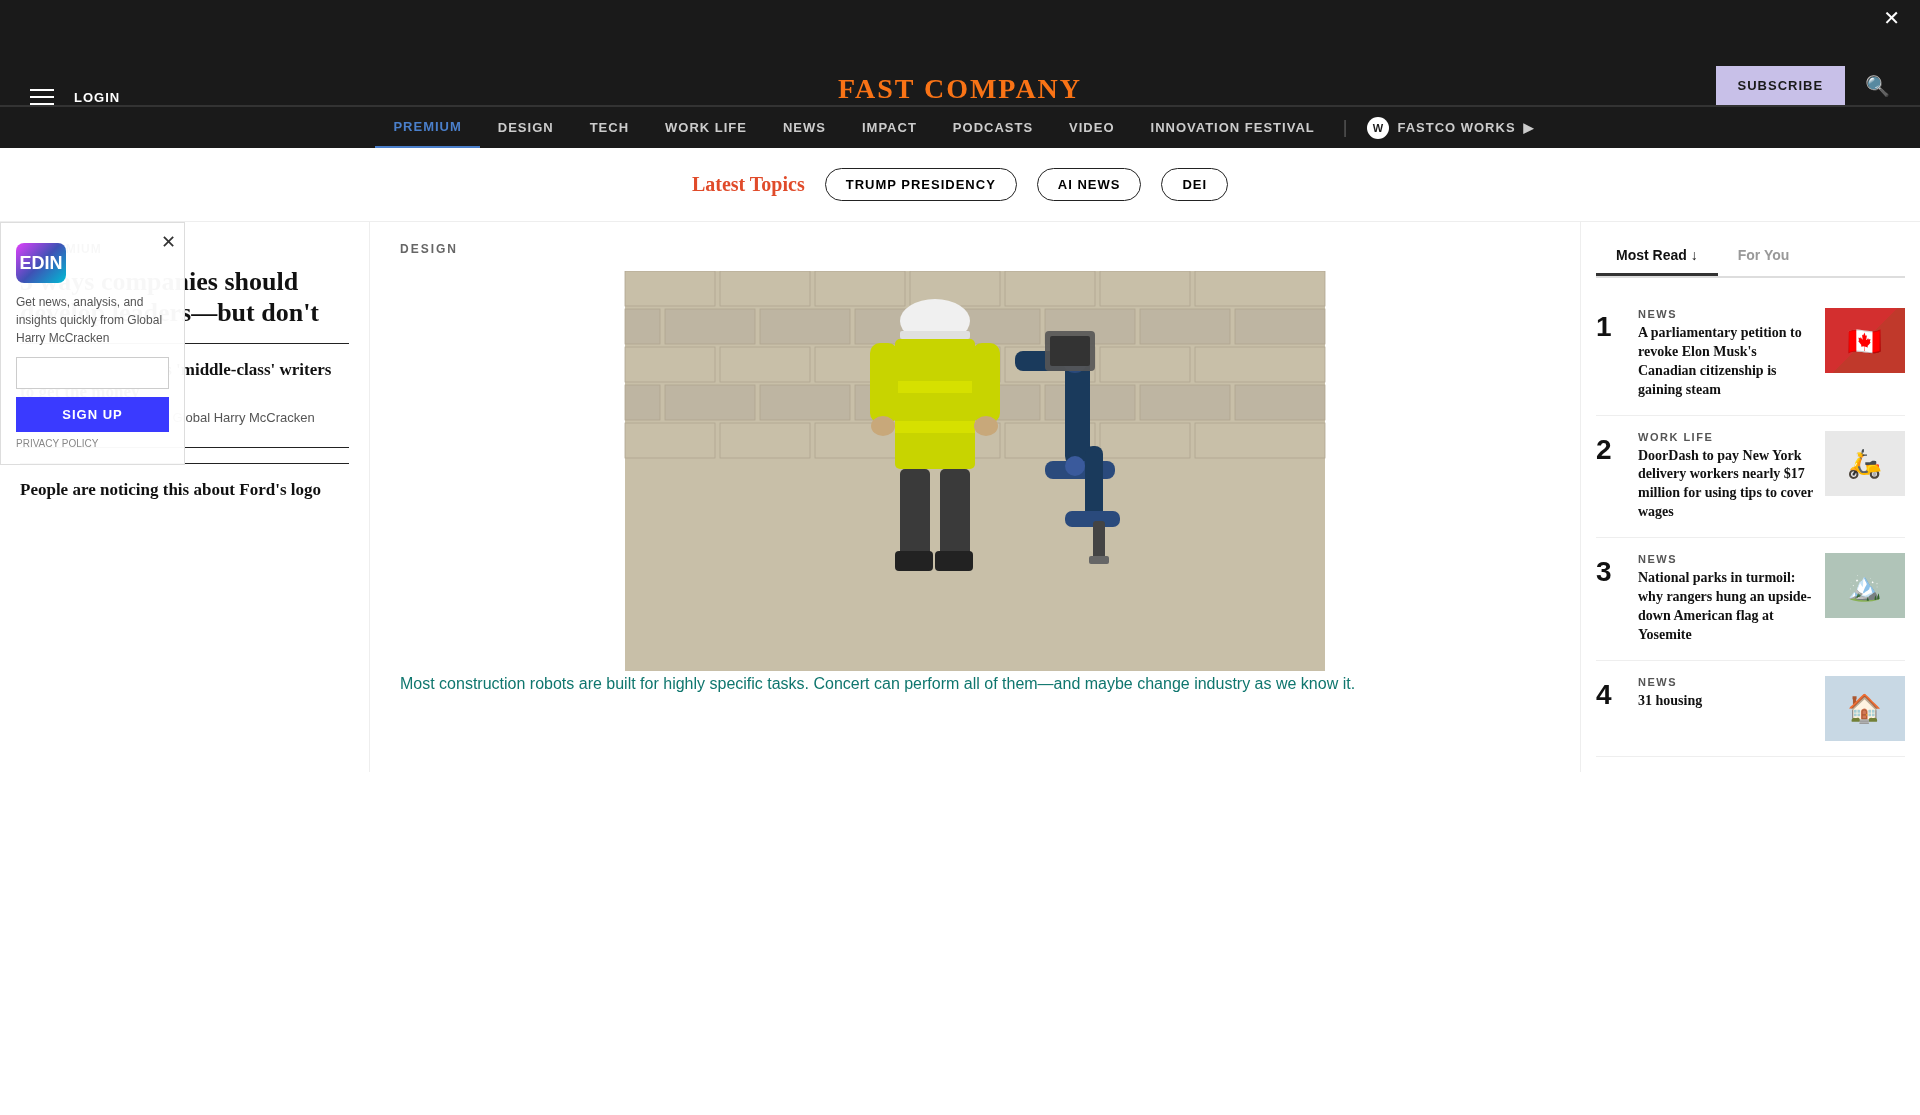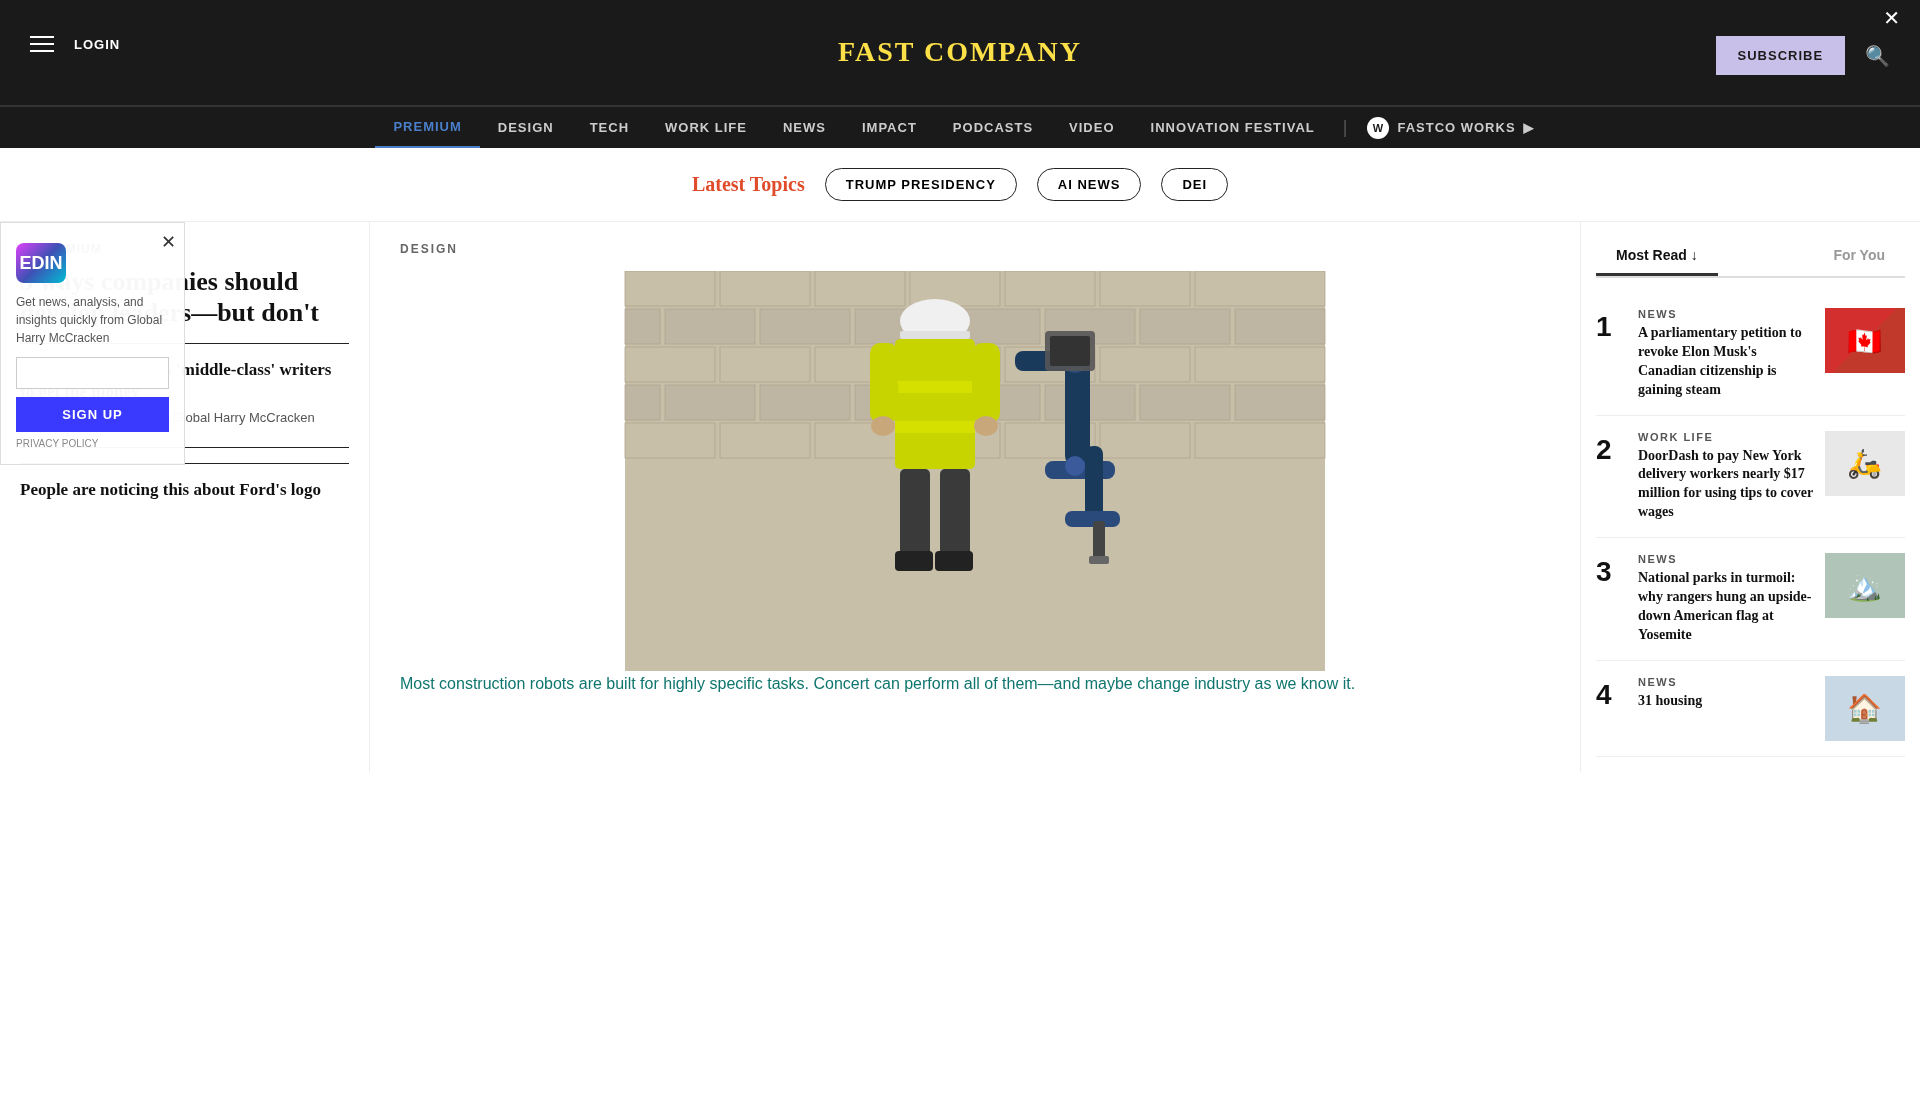--- a/index.html
+++ b/index.html
@@ -19,21 +19,21 @@
       font-size: 20px;
       cursor: pointer;
       background: none;
       border: none;
     }
 
     
     .header {
       background: #1a1a1a;
       display: flex;
-      align-items: flex-start;
+      align-items: flex-end;
       justify-content: space-between;
       padding: 0 30px;
       height: 70px;
       border-bottom: 1px solid #333;
     }
     .header-left {
       display: flex;
       align-items: center;
       gap: 20px;
     }
@@ -55,21 +55,21 @@
       font-weight: bold;
       letter-spacing: 1px;
       cursor: pointer;
       background: none;
       border: none;
     }
     .logo {
       position: absolute;
       left: 50%;
       transform: translateX(-50%);
-      color: #fde047;
+      color: #f97316;
       font-size: 28px;
       font-weight: 900;
       letter-spacing: 2px;
       font-family: 'Georgia', serif;
     }
     .header-right {
       display: flex;
       align-items: center;
       gap: 20px;
     }
@@ -330,21 +330,20 @@
     .right-sidebar {
       width: 340px;
       min-width: 340px;
       padding: 15px;
       border-left: 1px solid #eee;
     }
     .most-read-tabs {
       display: flex;
       border-bottom: 2px solid #ddd;
       margin-bottom: 15px;
-      justify-content: space-between;
     }
     .tab-item {
       padding: 10px 20px;
       font-size: 14px;
       font-weight: bold;
       cursor: pointer;
       color: #333;
     }
     .tab-item.active {
       border-bottom: 3px solid #333;

